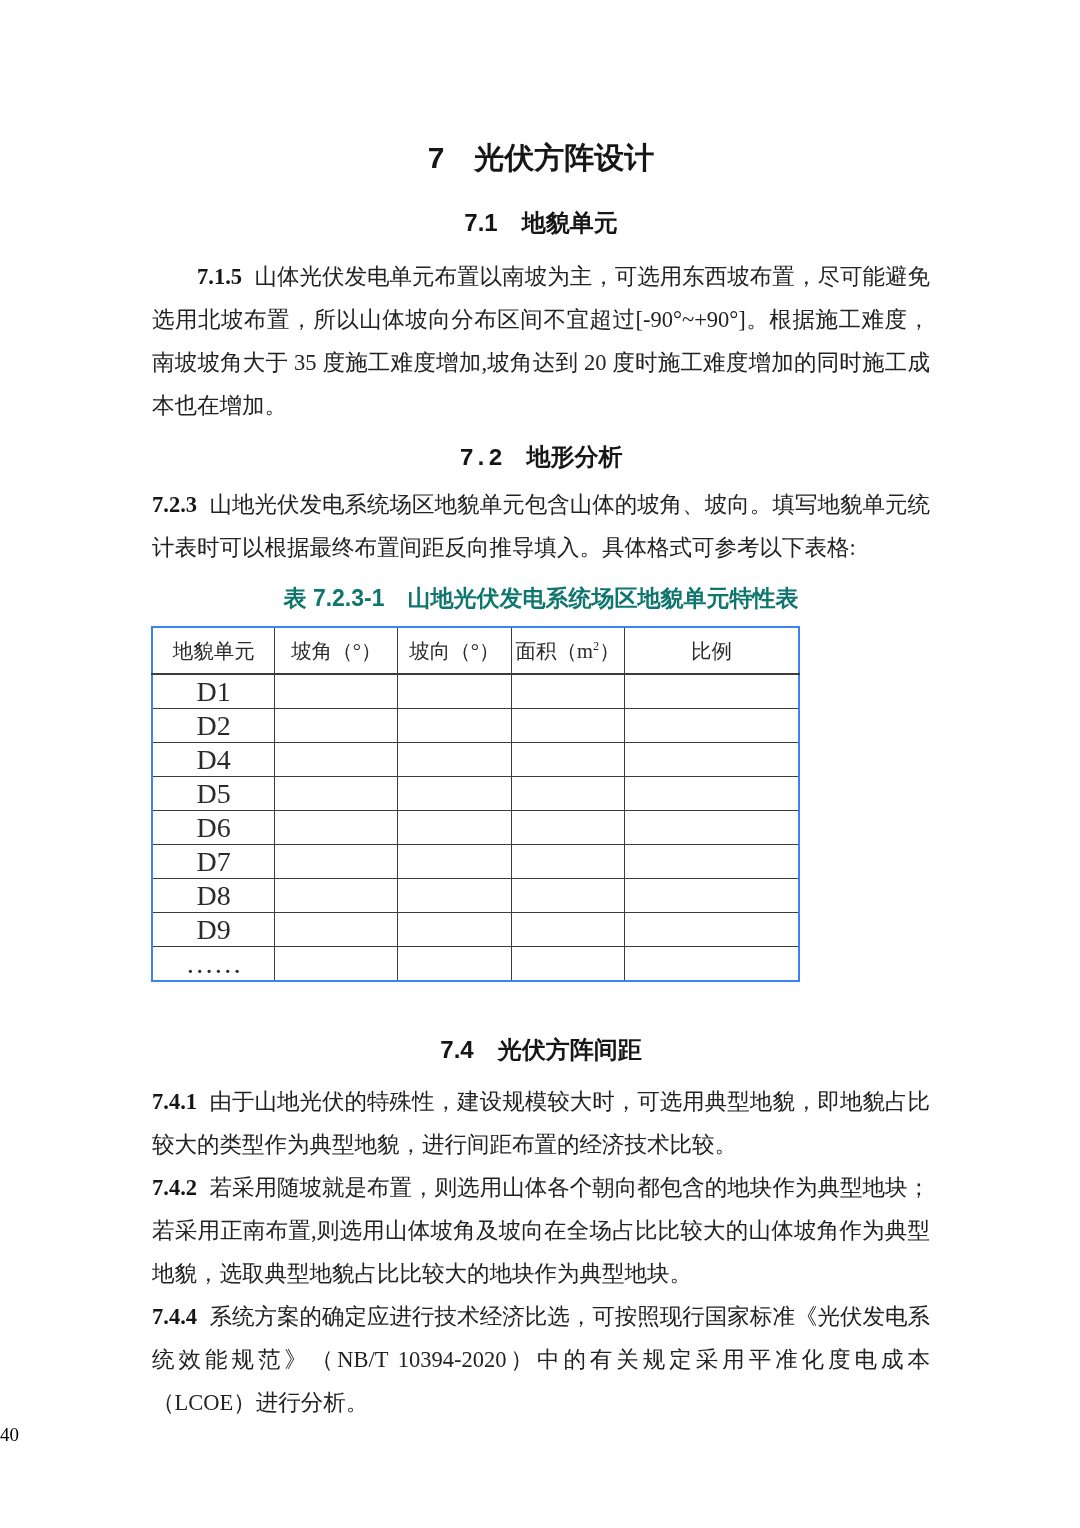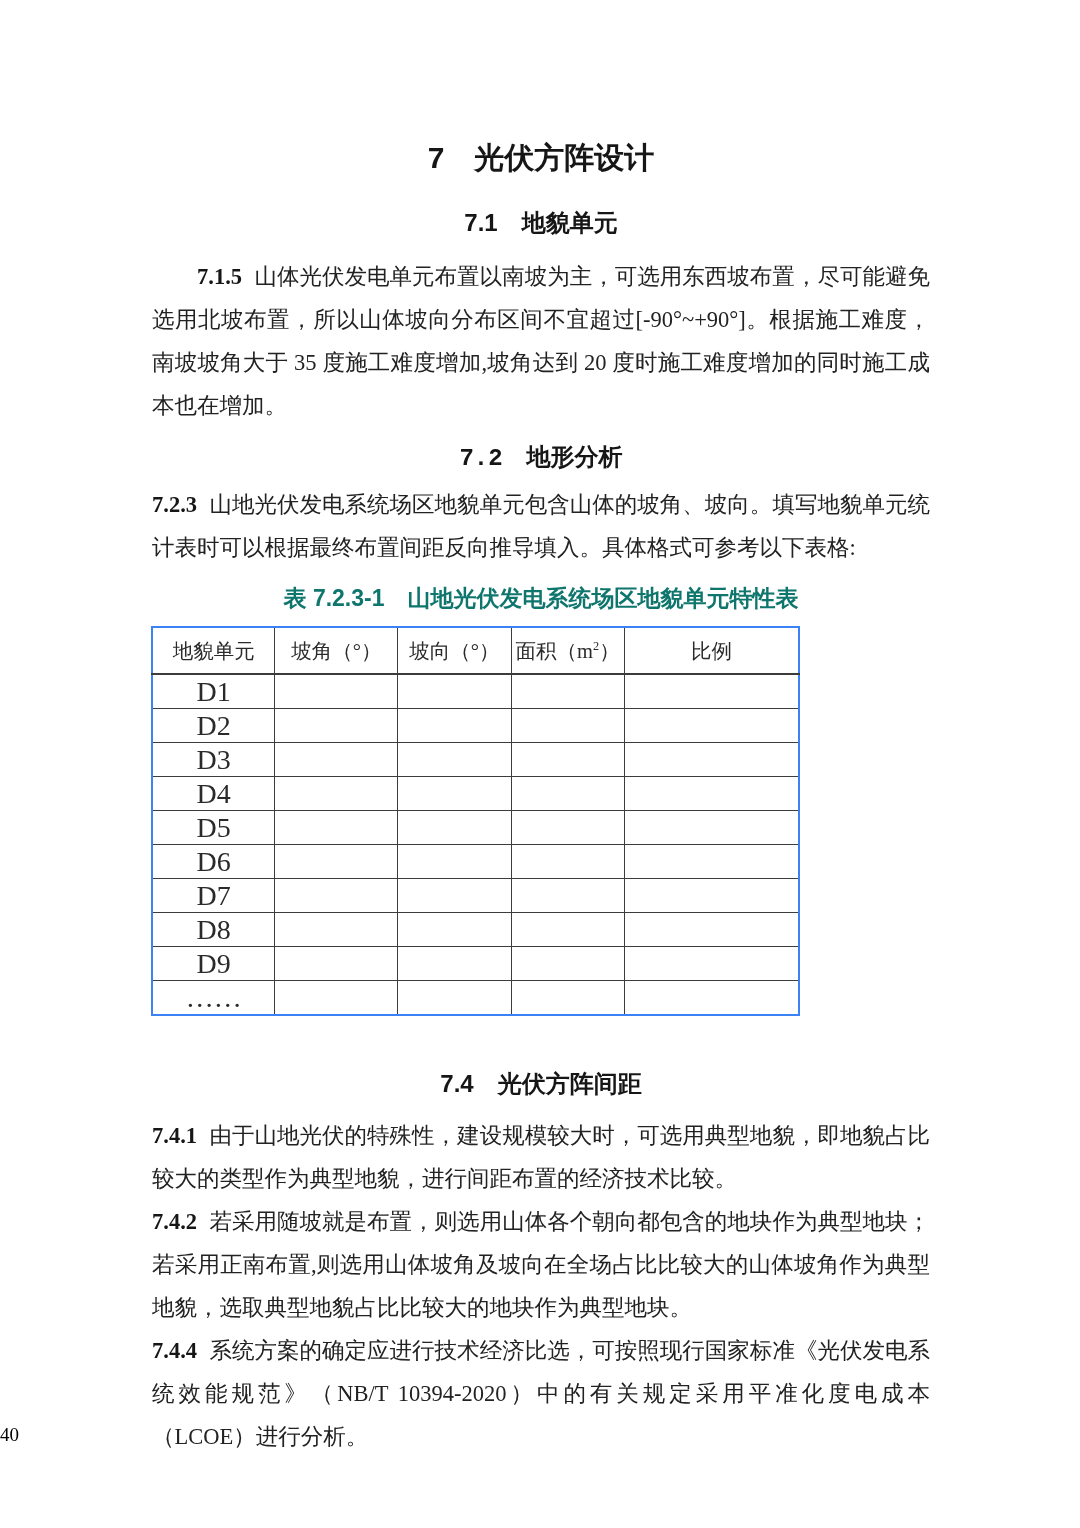--- a/index.html
+++ b/index.html
@@ -142,27 +142,20 @@
           <td></td>
         </tr>
         <tr>
           <td>D2</td>
           <td></td>
           <td></td>
           <td></td>
           <td></td>
         </tr>
         <tr>
-          <td>D3</td>
-          <td></td>
-          <td></td>
-          <td></td>
-          <td></td>
-        </tr>
-        <tr>
           <td>D4</td>
           <td></td>
           <td></td>
           <td></td>
           <td></td>
         </tr>
         <tr>
           <td>D5</td>
           <td></td>
           <td></td>

